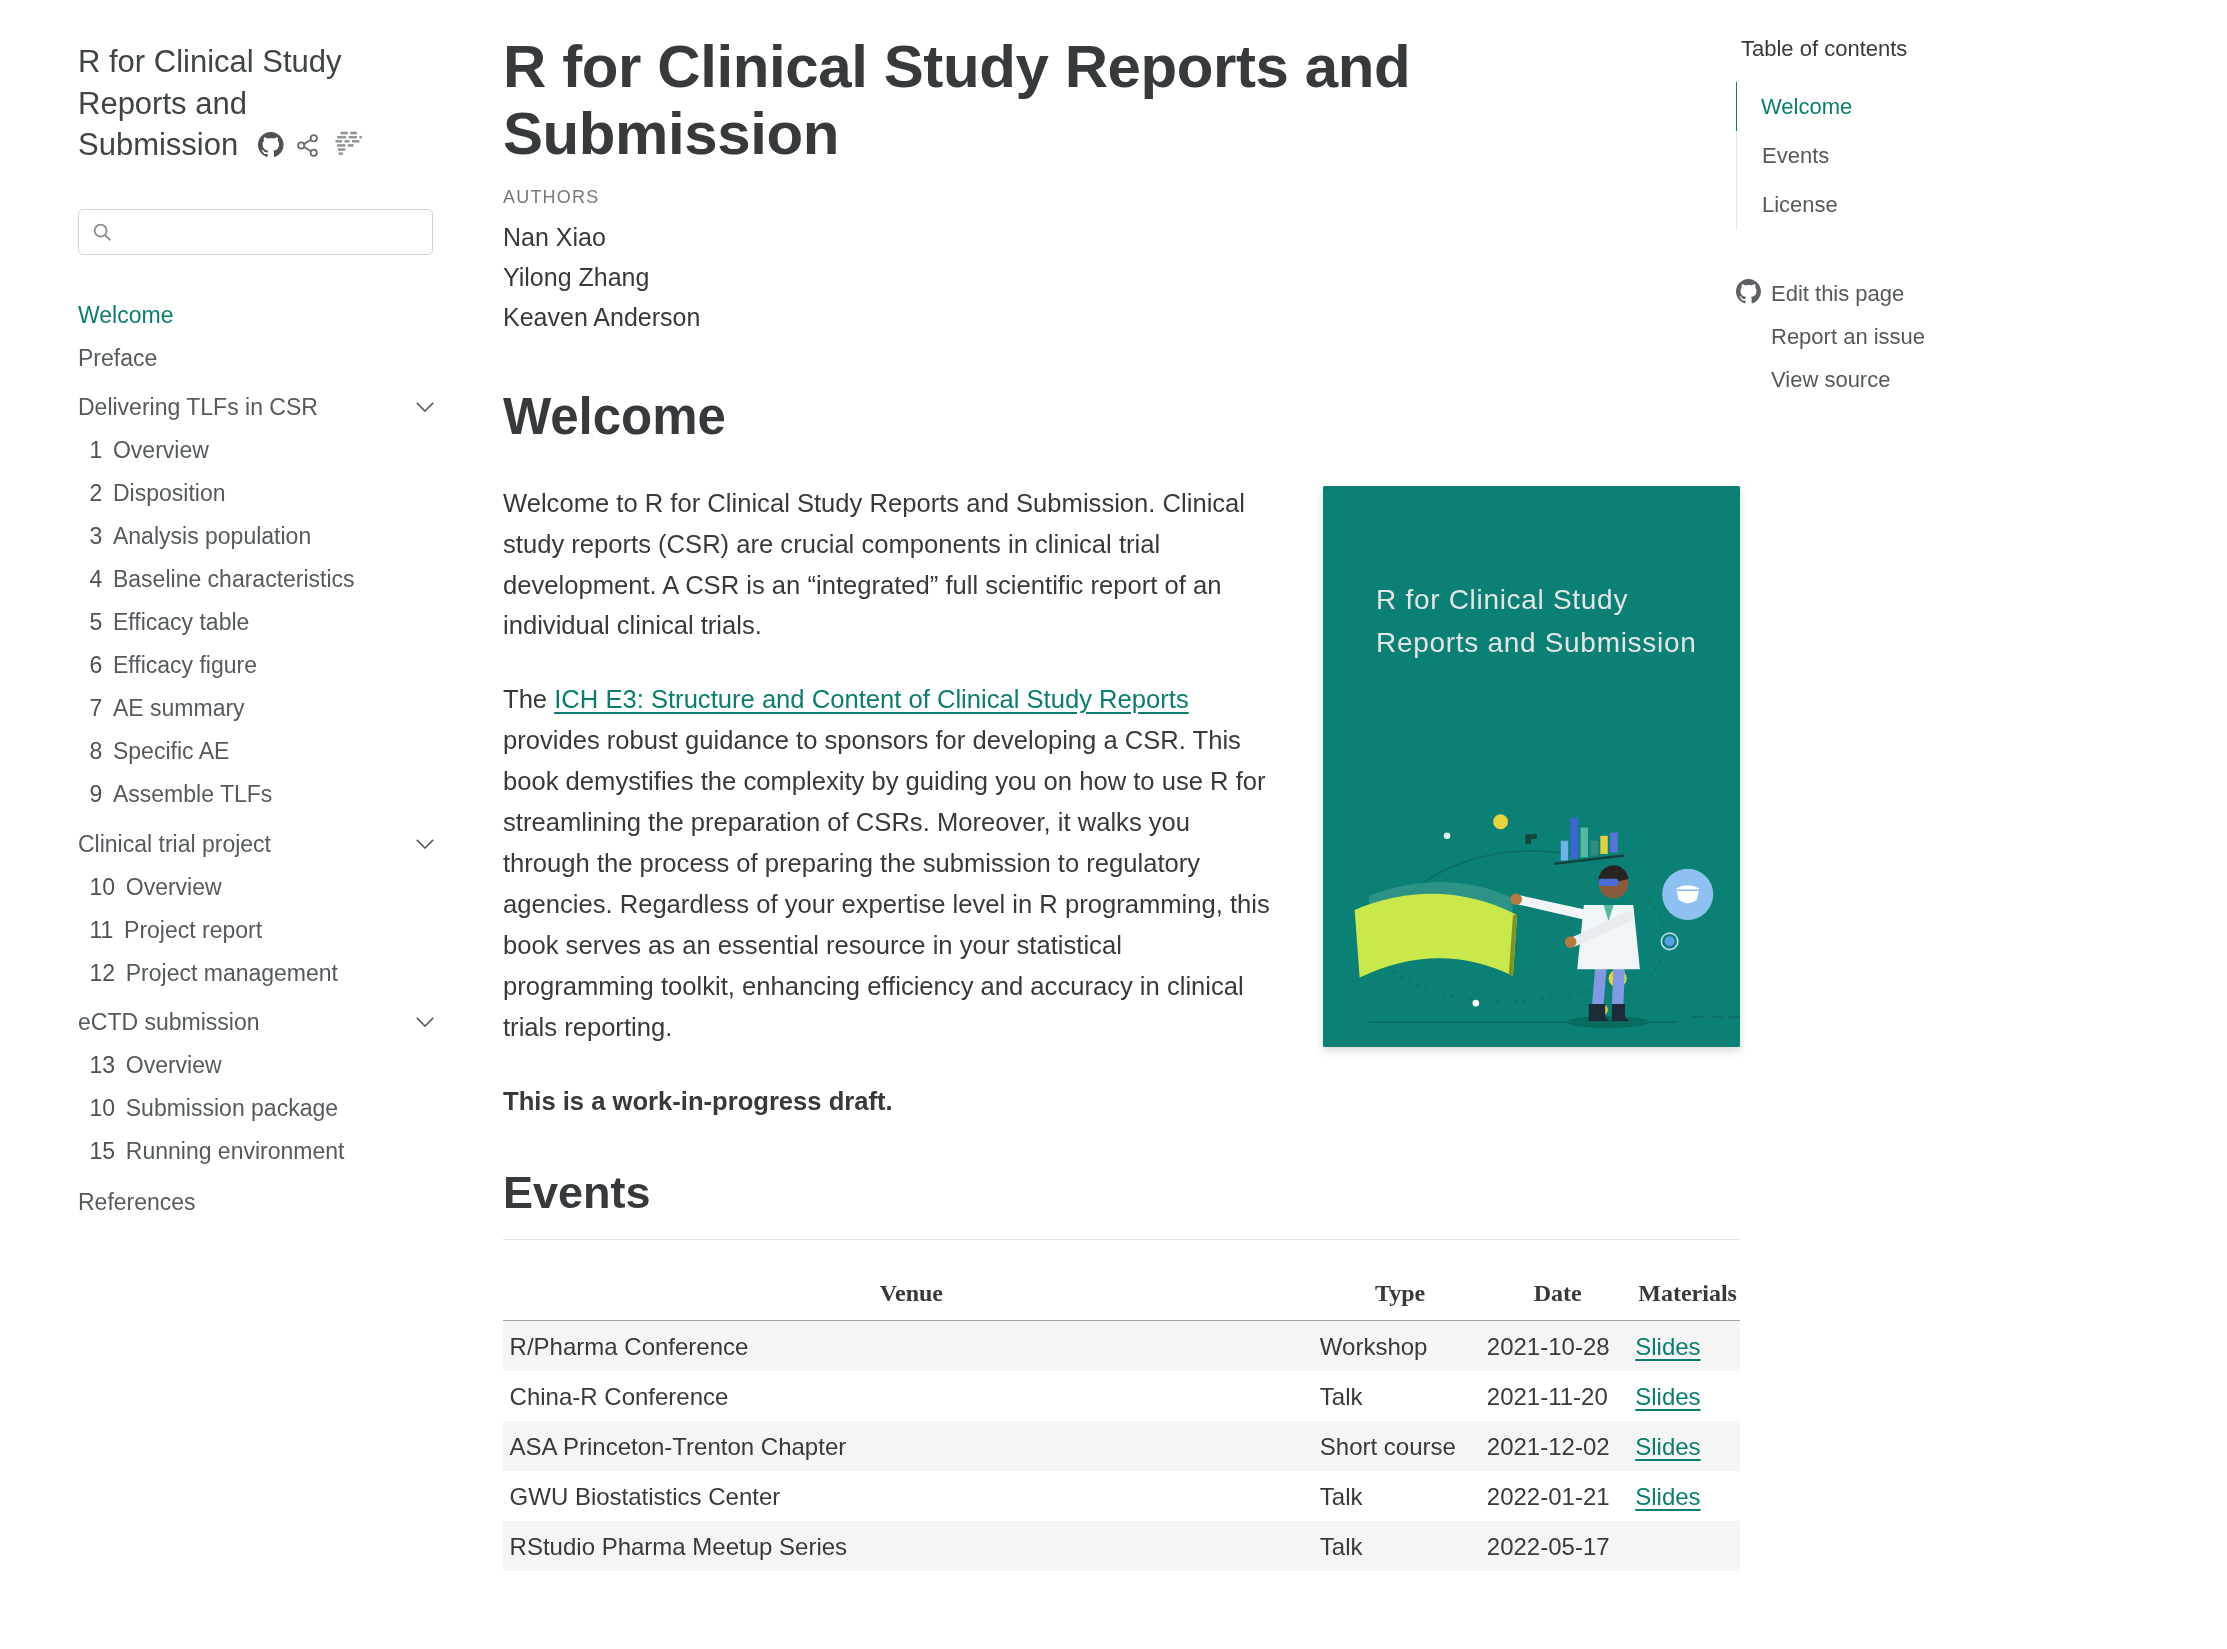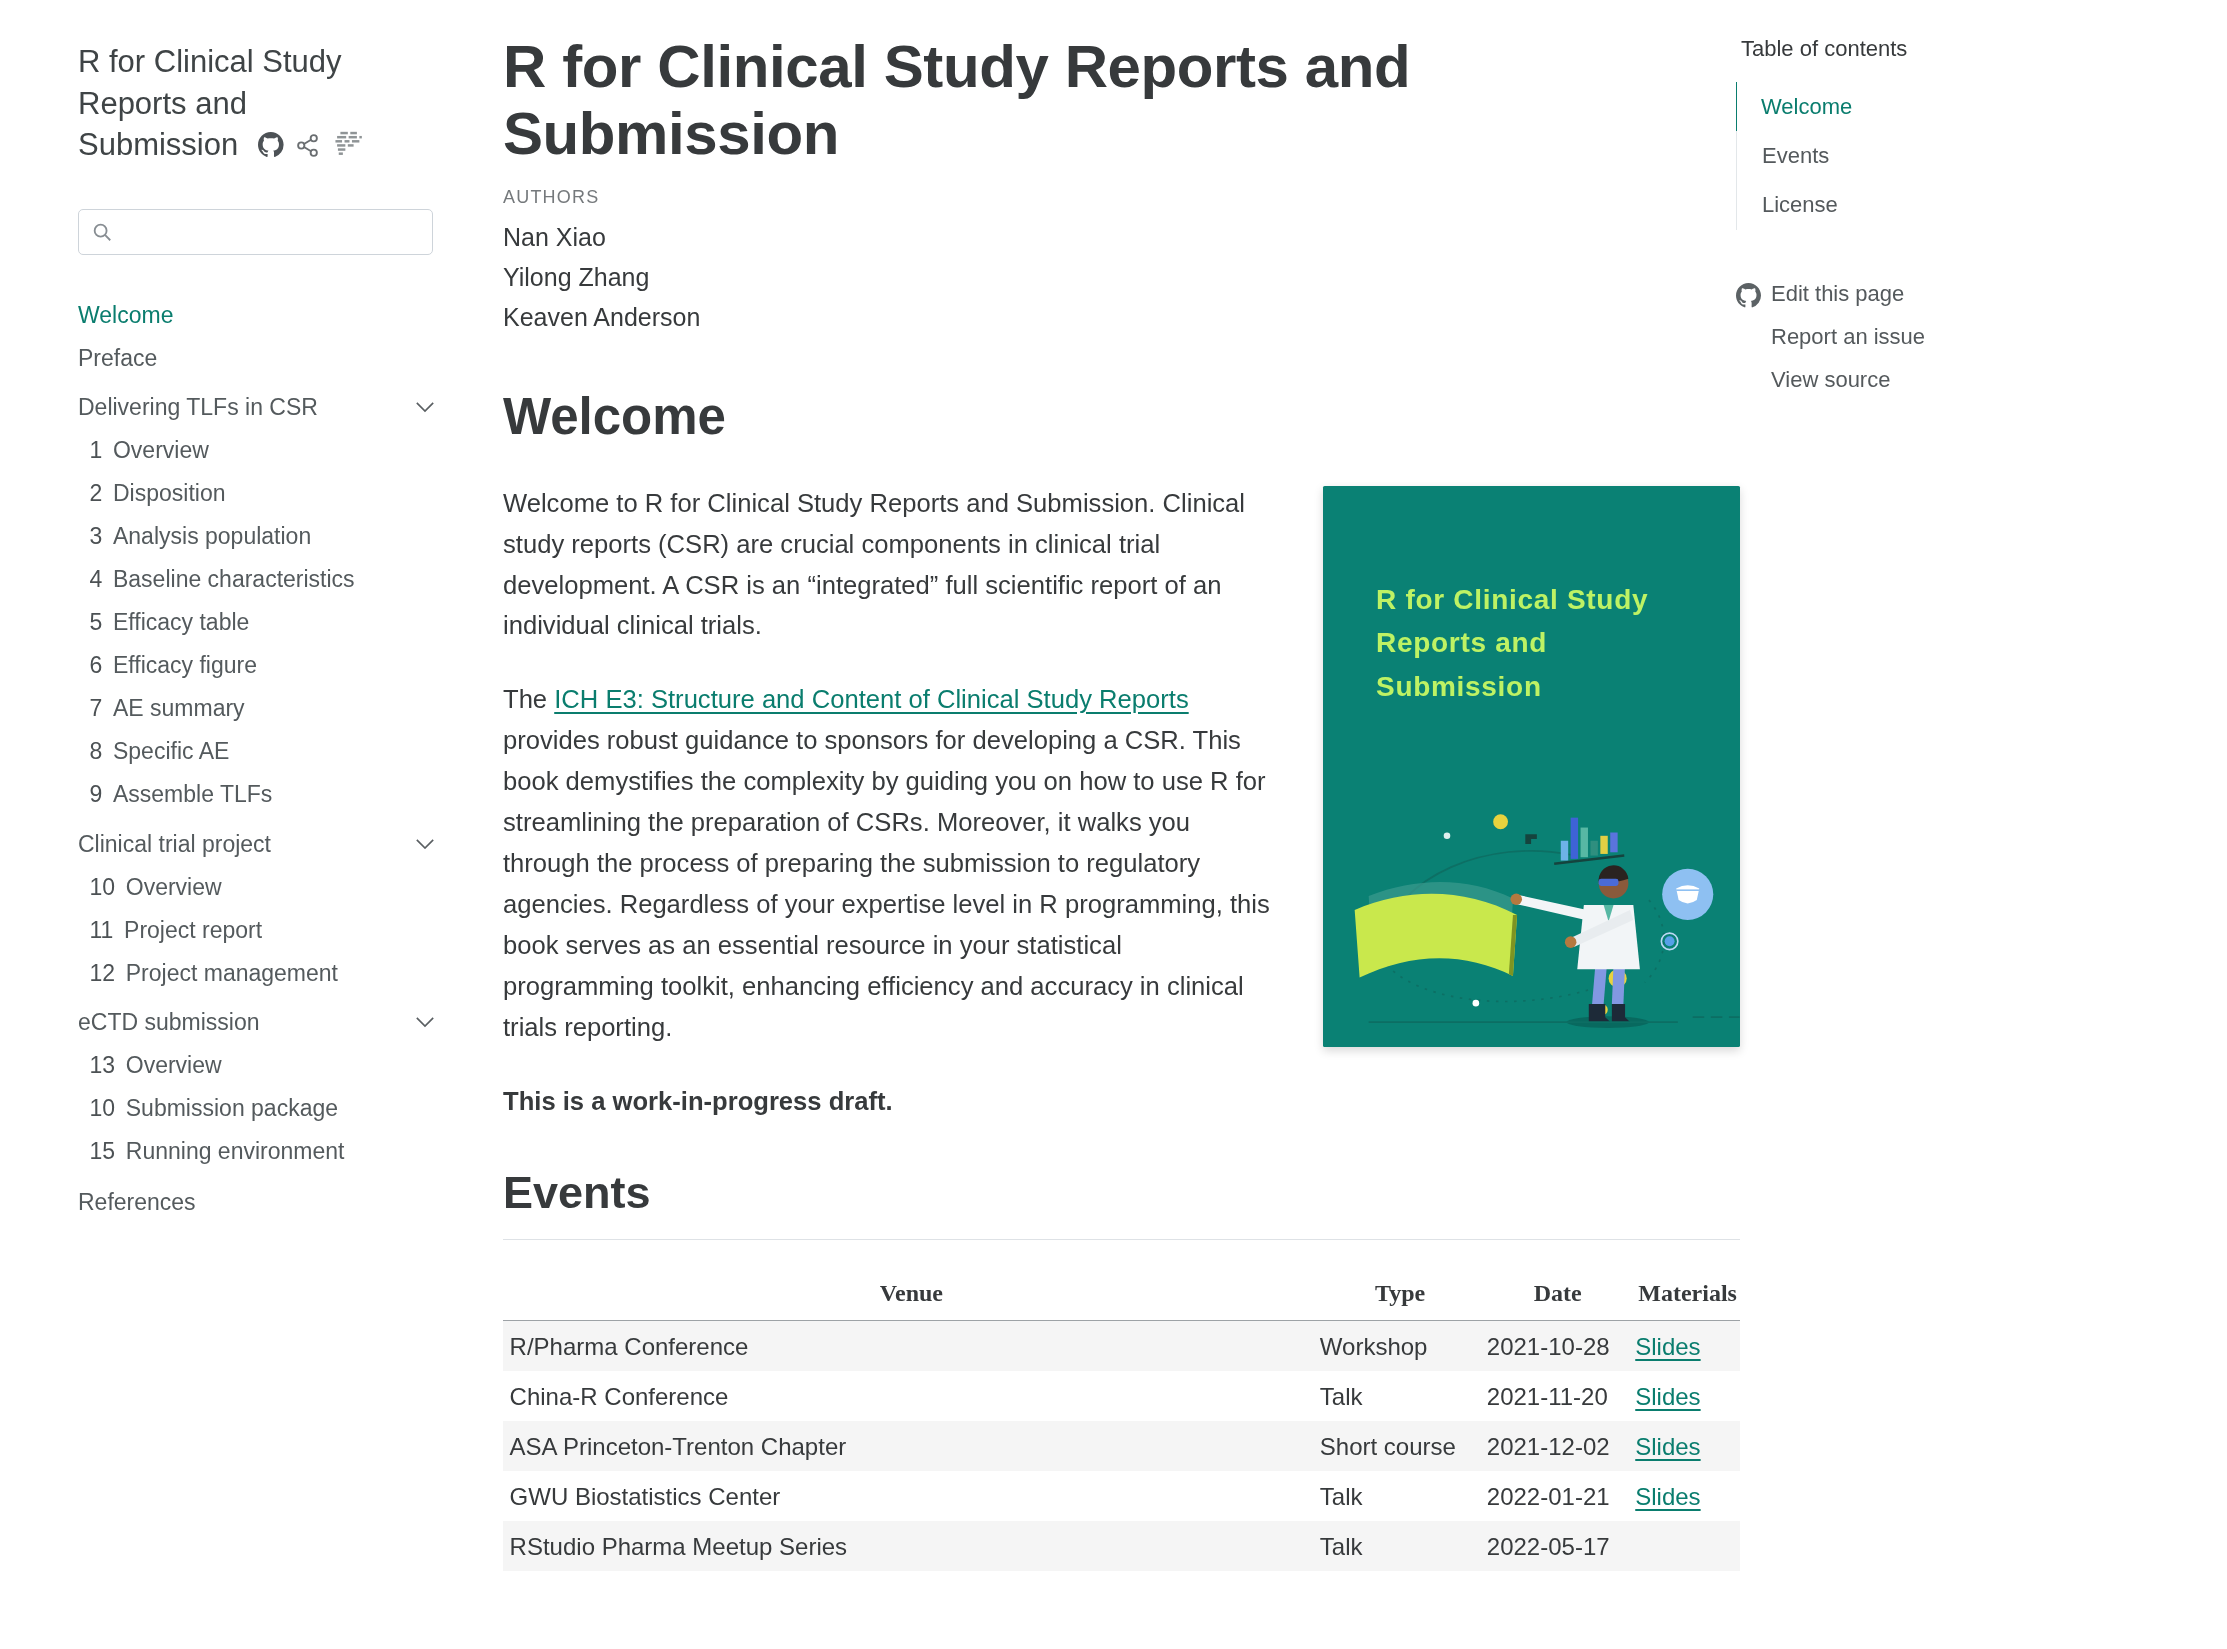--- a/index.html
+++ b/index.html
@@ -28,40 +28,40 @@
   
   .main{position:absolute;left:503px;top:33px;width:1237px;}
   .page-title{font-size:60px;font-weight:700;margin:0 0 20px;color:#373a3c;letter-spacing:-0.4px;line-height:1.12;}
   .subtitle{font-size:25.6px;line-height:1.66;margin:0 0 36px;}
   .authors-label{font-size:18px;color:#75797c;letter-spacing:1.2px;margin:0 0 8.2px;}
   .author{font-size:25px;line-height:1.6;}
   .welcome-heading{font-size:51px;font-weight:700;margin:51px 0 0;line-height:1.12;}
   .content-flow{margin-top:38px;}
   .cover{float:right;width:417px;height:561px;margin:3.3px 0 35px 48px;background:#0a8174;
     position:relative;box-shadow:0 3.3px 10px rgba(0,0,0,.15);border-radius:1.6px;overflow:hidden;}
-  .cover-title{color:#bef264;font-size:28px;line-height:1.55;padding:92px 33px 0 53px;letter-spacing:0.7px;font-weight:bold;}
+  .cover-title{color:#e5e5e5;font-size:28px;line-height:1.55;padding:92px 33px 0 53px;letter-spacing:0.7px;}
   .cover-art{position:absolute;left:0;bottom:15px;}
   .body-text{font-size:25.6px;line-height:1.6;margin:0 0 33px;}
   .text-link{color:#0a7d6e;text-decoration:underline;text-underline-offset:4.1px;cursor:pointer;}
   .draft-note{font-size:25.6px;font-weight:700;margin:25px 0 0;line-height:1.6;}
   .events-heading{clear:both;font-size:45px;font-weight:700;margin:46px 0 0;padding-bottom:21.4px;
     border-bottom:0.8px solid #dee2e6;line-height:1.1;}
   table.events{width:100%;border-collapse:collapse;margin-top:28px;font-size:24px;}
   table.events th{text-align:center;font-weight:700;padding:12.4px 0 13.2px 6.6px;border-bottom:1.6px solid #9da2a6;line-height:27px;font-family:Liberation Serif, serif;}
   table.events td{padding:11.5px 0 11.5px 6.6px;line-height:27px;}
   table.events tbody tr:nth-child(odd){background:#f5f5f5;}
   .slides-link{color:#0a7d6e;text-decoration:underline;text-underline-offset:4.1px;cursor:pointer;}
   
   .toc{position:absolute;left:1736px;top:36px;width:396px;font-size:22px;}
   .toc-heading{font-size:22px;color:#373a3c;margin:0 0 20px 5px;font-weight:400;}
   .toc-list{list-style:none;margin:0;padding:0;}
   .toc-list li{border-left:0.8px solid #e3e7ea;padding:10.7px 0 10.7px 25px;color:#54595c;line-height:28px;cursor:pointer;}
   .toc-list li.active{border-left:1.6px solid #0a7d6e;padding-left:24px;color:#0a7d6e;}
   .toc-tools{margin-top:49px;color:#54595c;}
-  .tool{display:flex;align-items:flex-end;margin-bottom:14px;line-height:29px;cursor:pointer;}
+  .tool{display:flex;align-items:flex-start;margin-bottom:14px;line-height:29px;cursor:pointer;}
   .tool .tool-icon{margin-right:10px;display:inline-flex;}
   .tool.no-icon{padding-left:35px;}
   svg{display:block;}
   .inline-svg{display:inline-block;}
 </style>
 </head>
 <body>
 
 <aside class="sidebar">
   <div class="sidebar-title">

